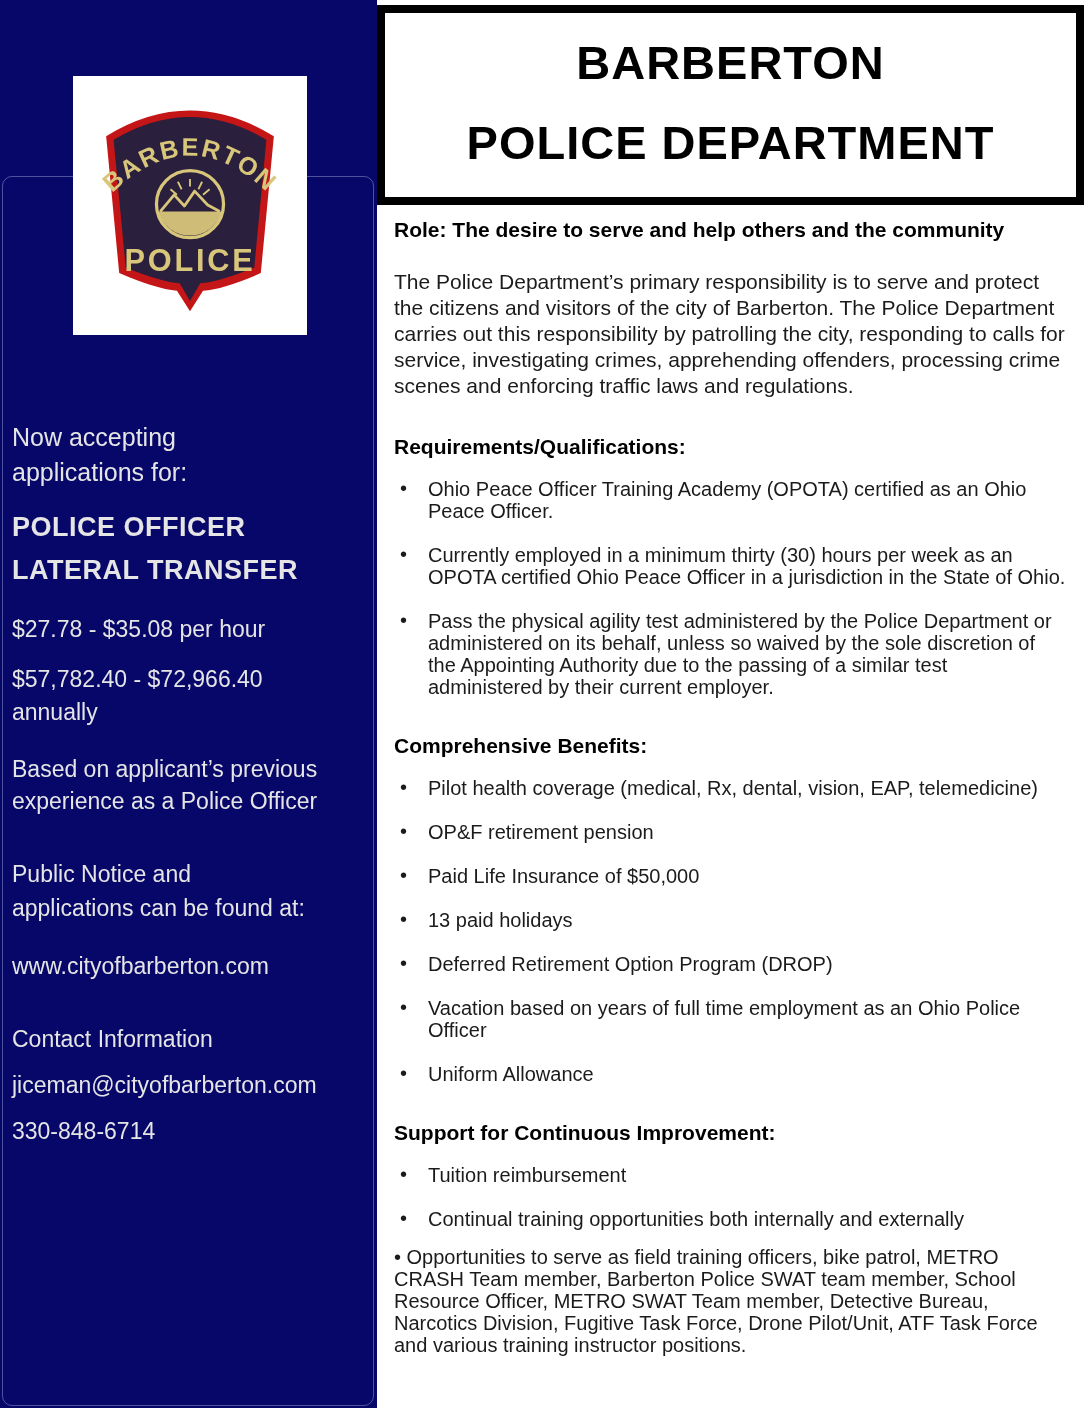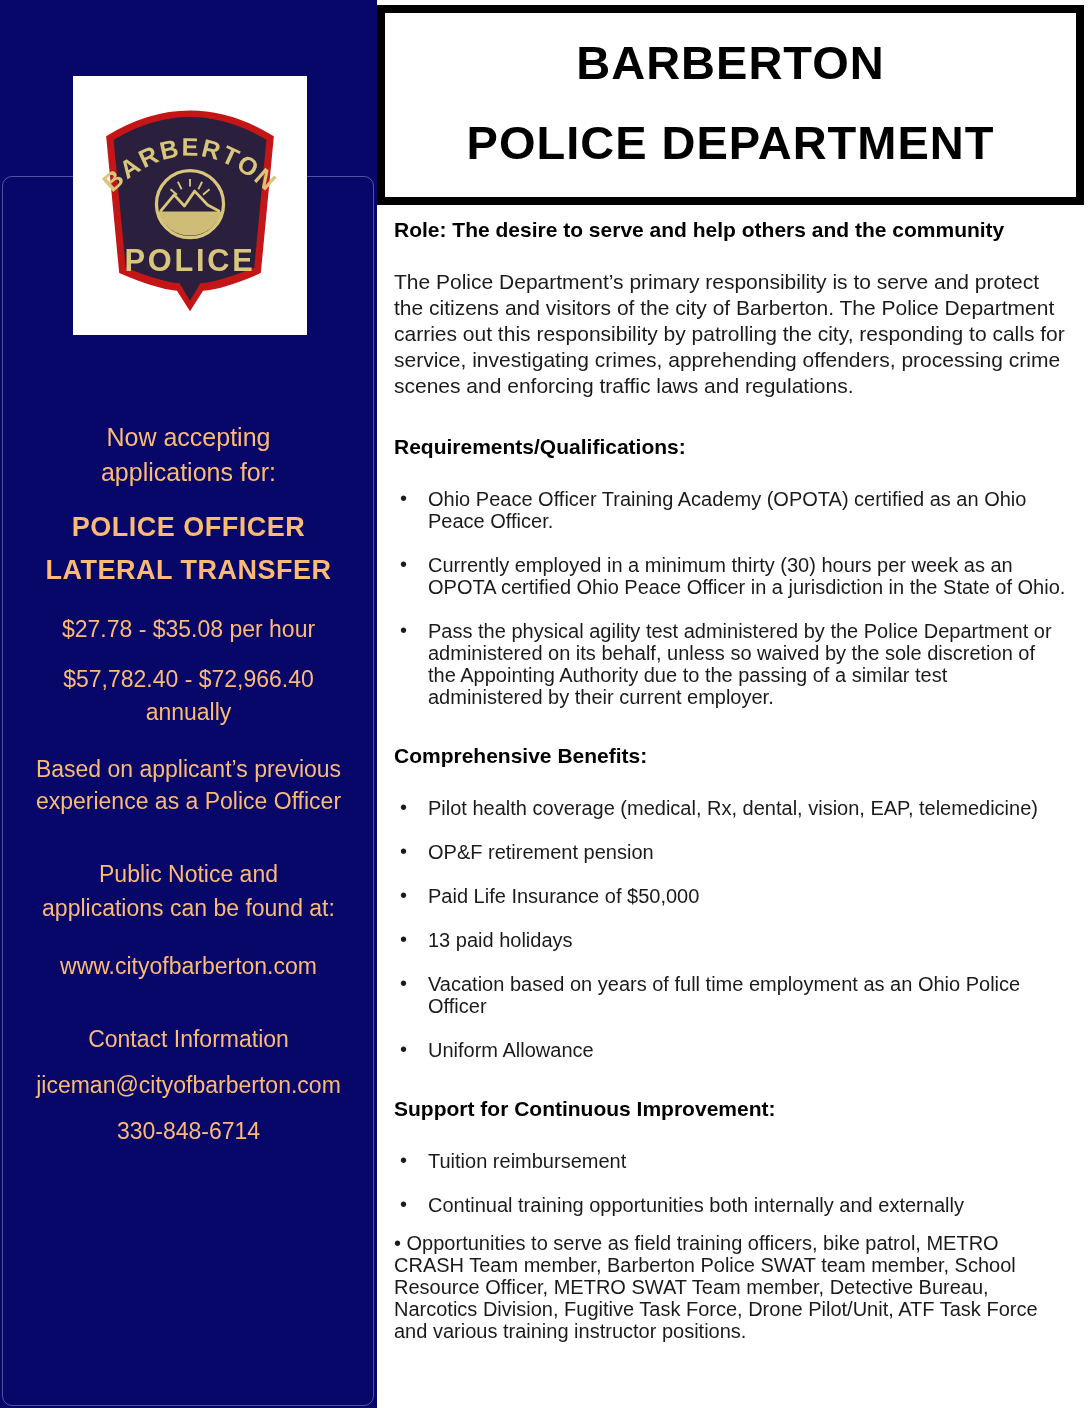--- a/index.html
+++ b/index.html
@@ -26,22 +26,21 @@
     pointer-events:none;
   }
   .badge-box {
     position:absolute; left:73px; top:76px;
     width:234px; height:259px;
     background:#ffffff;
     display:flex; align-items:center; justify-content:center;
   }
   .sidebar-content {
     position:absolute; left:12px; right:12px; top:420px;
-    text-align:center;
-    color:#fdba74;
+    color:#e5e5e5;
   }
   .sb-intro    { font-size:25px; line-height:35px; font-weight:400; }
   .sb-position { font-size:27px; line-height:43px; font-weight:bold; margin-top:16px; letter-spacing:0.5px; }
   .sb-hourly   { font-size:23px; margin-top:24px; }
   .sb-annual   { font-size:23px; line-height:33px; margin-top:20px; }
   .sb-2024     { font-size:23px; margin-top:19px; }
   .sb-note     { font-size:23px; line-height:32px; margin-top:24px; }
   .sb-notice   { font-size:23px; line-height:34px; margin-top:40px; }
   .sb-website  { font-size:23px; margin-top:28px; }
   .sb-contact  { font-size:23px; margin-top:46px; }
@@ -76,21 +75,21 @@
   .role-paragraph {
     margin-top:27px;
     font-size:21px; line-height:26px;
   }
   .section-heading {
     margin-top:36px;
     font-size:21px; font-weight:bold; color:#000000;
   }
   ul.bullets {
     list-style:none;
-    margin-top:29px;
+    margin-top:19px;
   }
   ul.bullets li {
     position:relative;
     padding-left:34px;
     font-size:20px; line-height:22px;
   }
   ul.bullets li + li { margin-top:22px; }
   ul.bullets li::before {
     content:"\2022";
     position:absolute; left:6px; top:-1px;
@@ -185,20 +184,21 @@
           <li>Ohio Peace Officer Training Academy (OPOTA) certified as an Ohio Peace Officer.</li>
           <li>Currently employed in a minimum thirty (30) hours per week as an OPOTA certified Ohio Peace Officer in a jurisdiction in the State of Ohio.</li>
           <li>Pass the physical agility test administered by the Police Department or administered on its behalf, unless so waived by the sole discretion of the Appointing Authority due to the passing of a similar test administered by their current employer.</li>
         </ul>
         <div class="section-heading">Comprehensive Benefits:</div>
         <ul class="bullets">
           <li>Pilot health coverage (medical, Rx, dental, vision, EAP, telemedicine)</li>
           <li>OP&amp;F retirement pension</li>
           <li>Paid Life Insurance of $50,000</li>
           <li>13 paid holidays</li>
+          <li>Deferred Retirement Option Program (DROP)</li>
           <li>Vacation based on years of full time employment as an Ohio Police Officer</li>
           <li>Uniform Allowance</li>
         </ul>
         <div class="section-heading">Support for Continuous Improvement:</div>
         <ul class="bullets">
           <li>Tuition reimbursement</li>
           <li>Continual training opportunities both internally and externally</li>
         </ul>
       </div>
 

